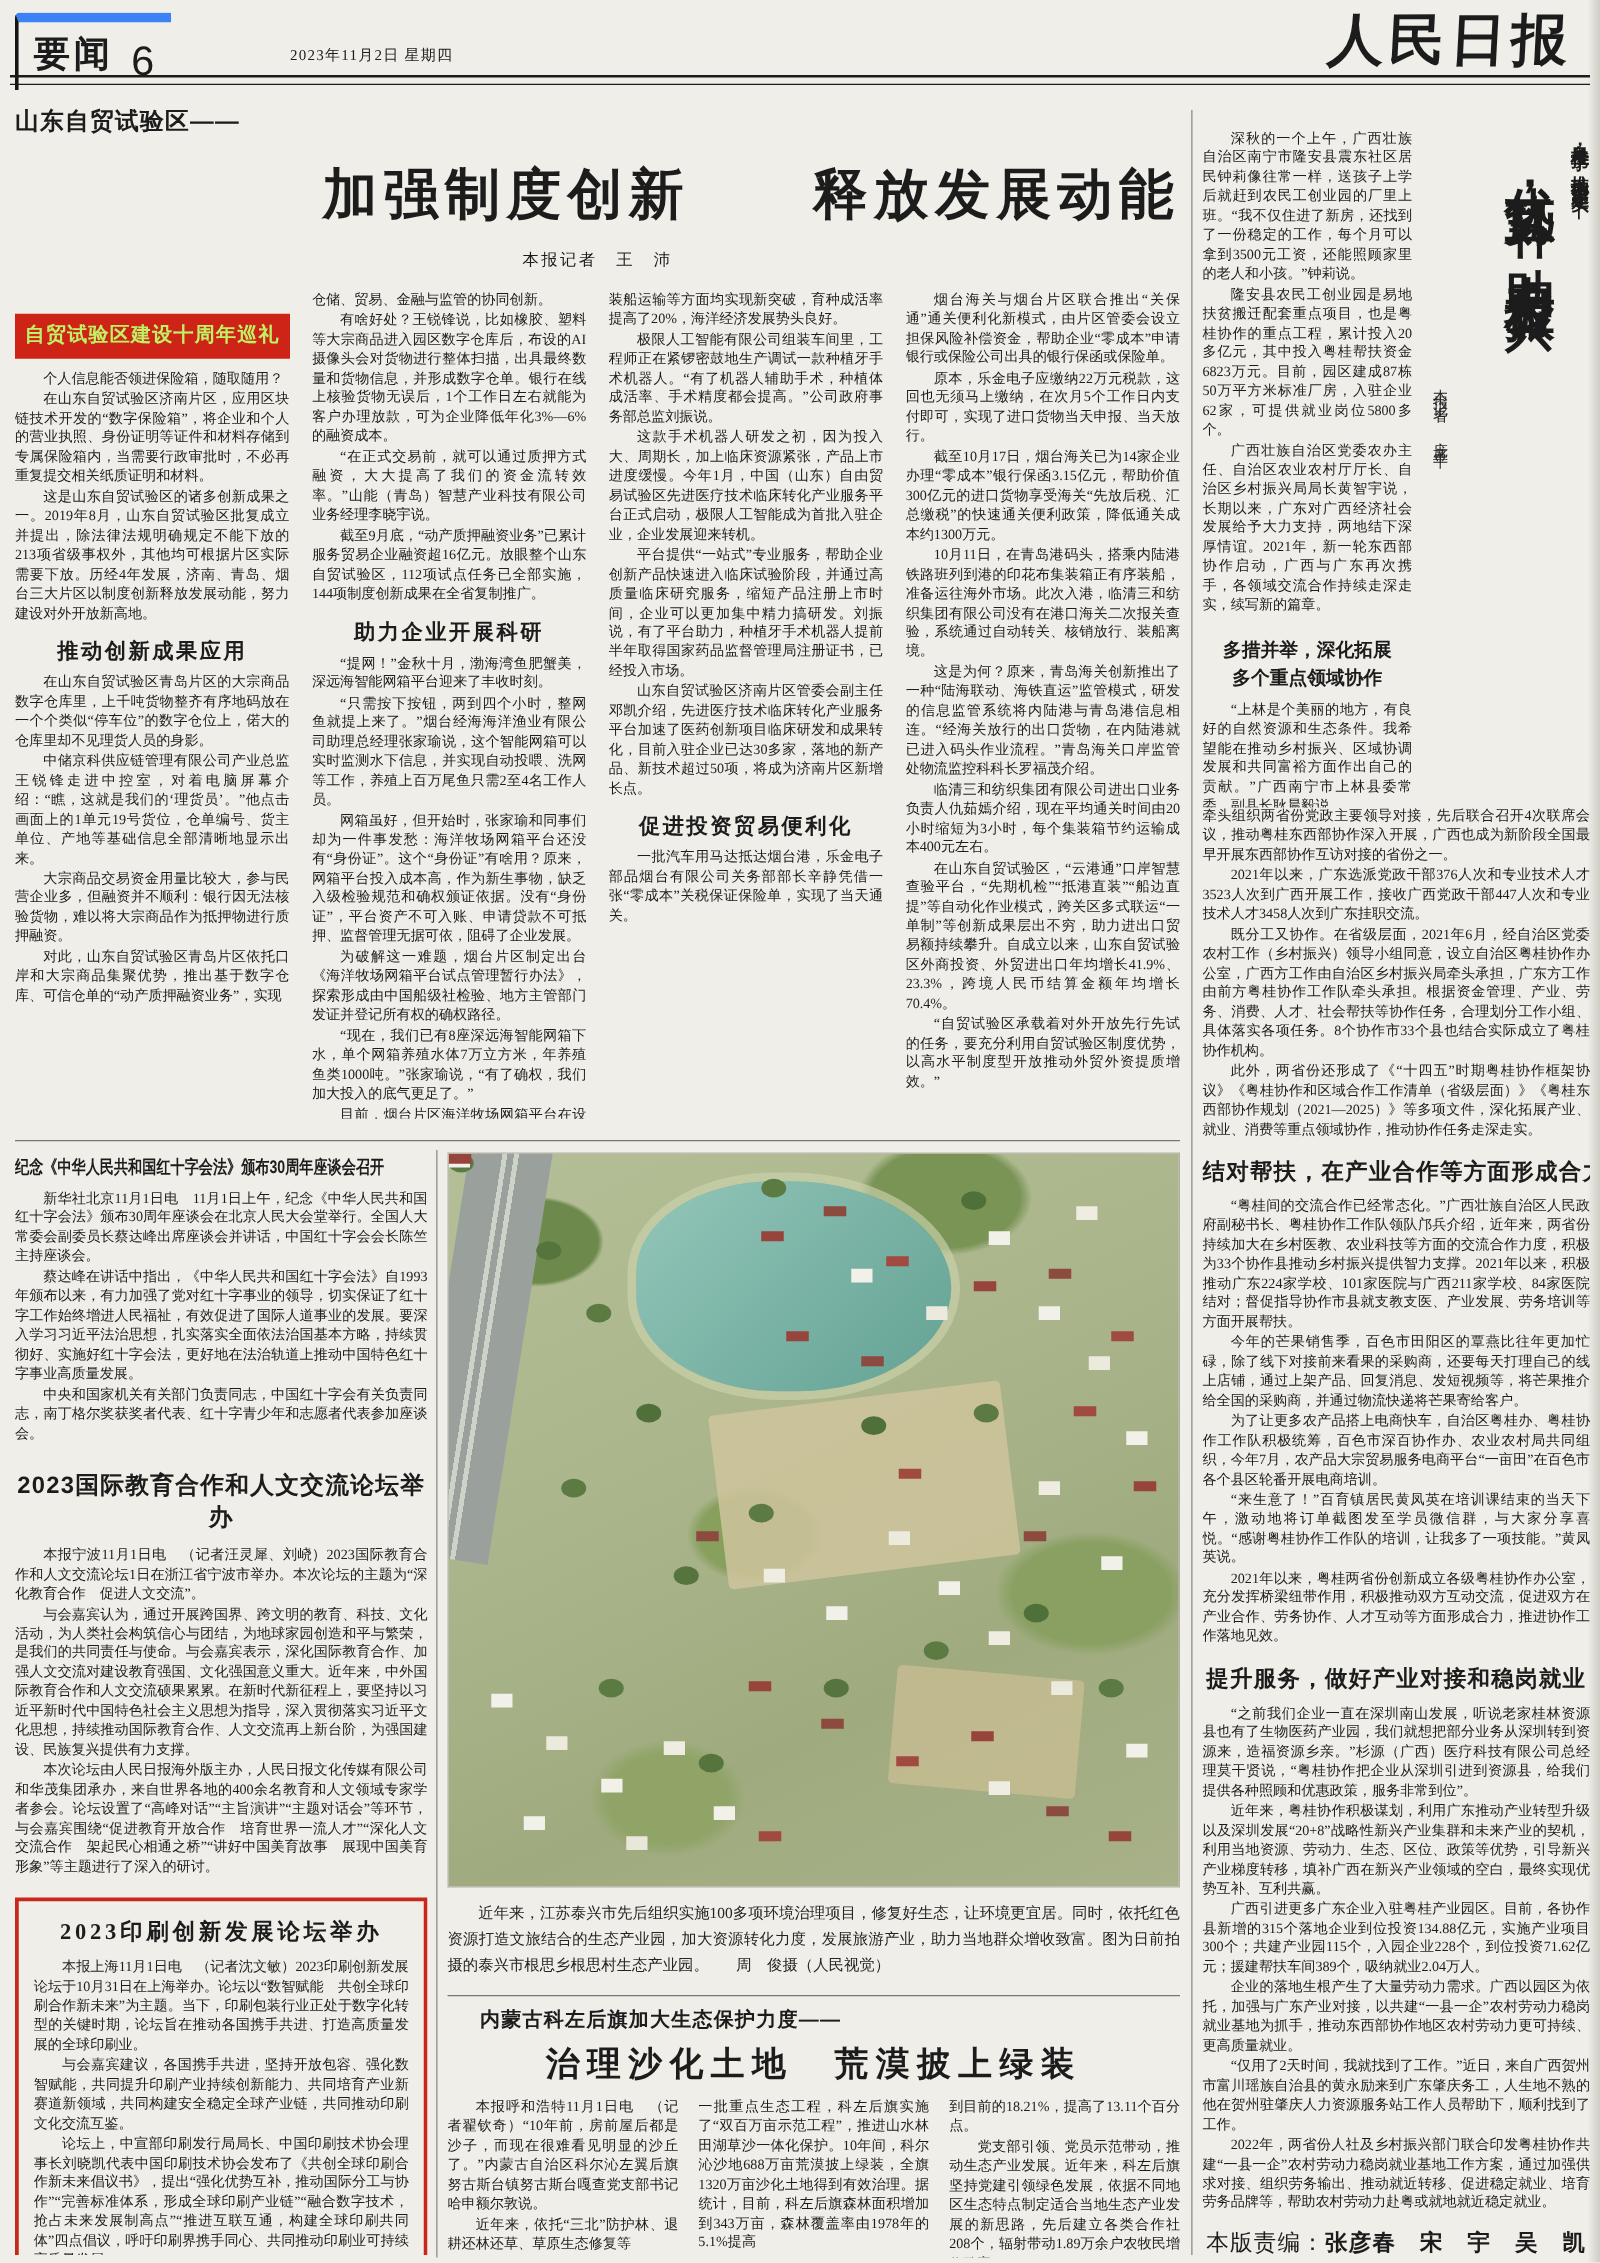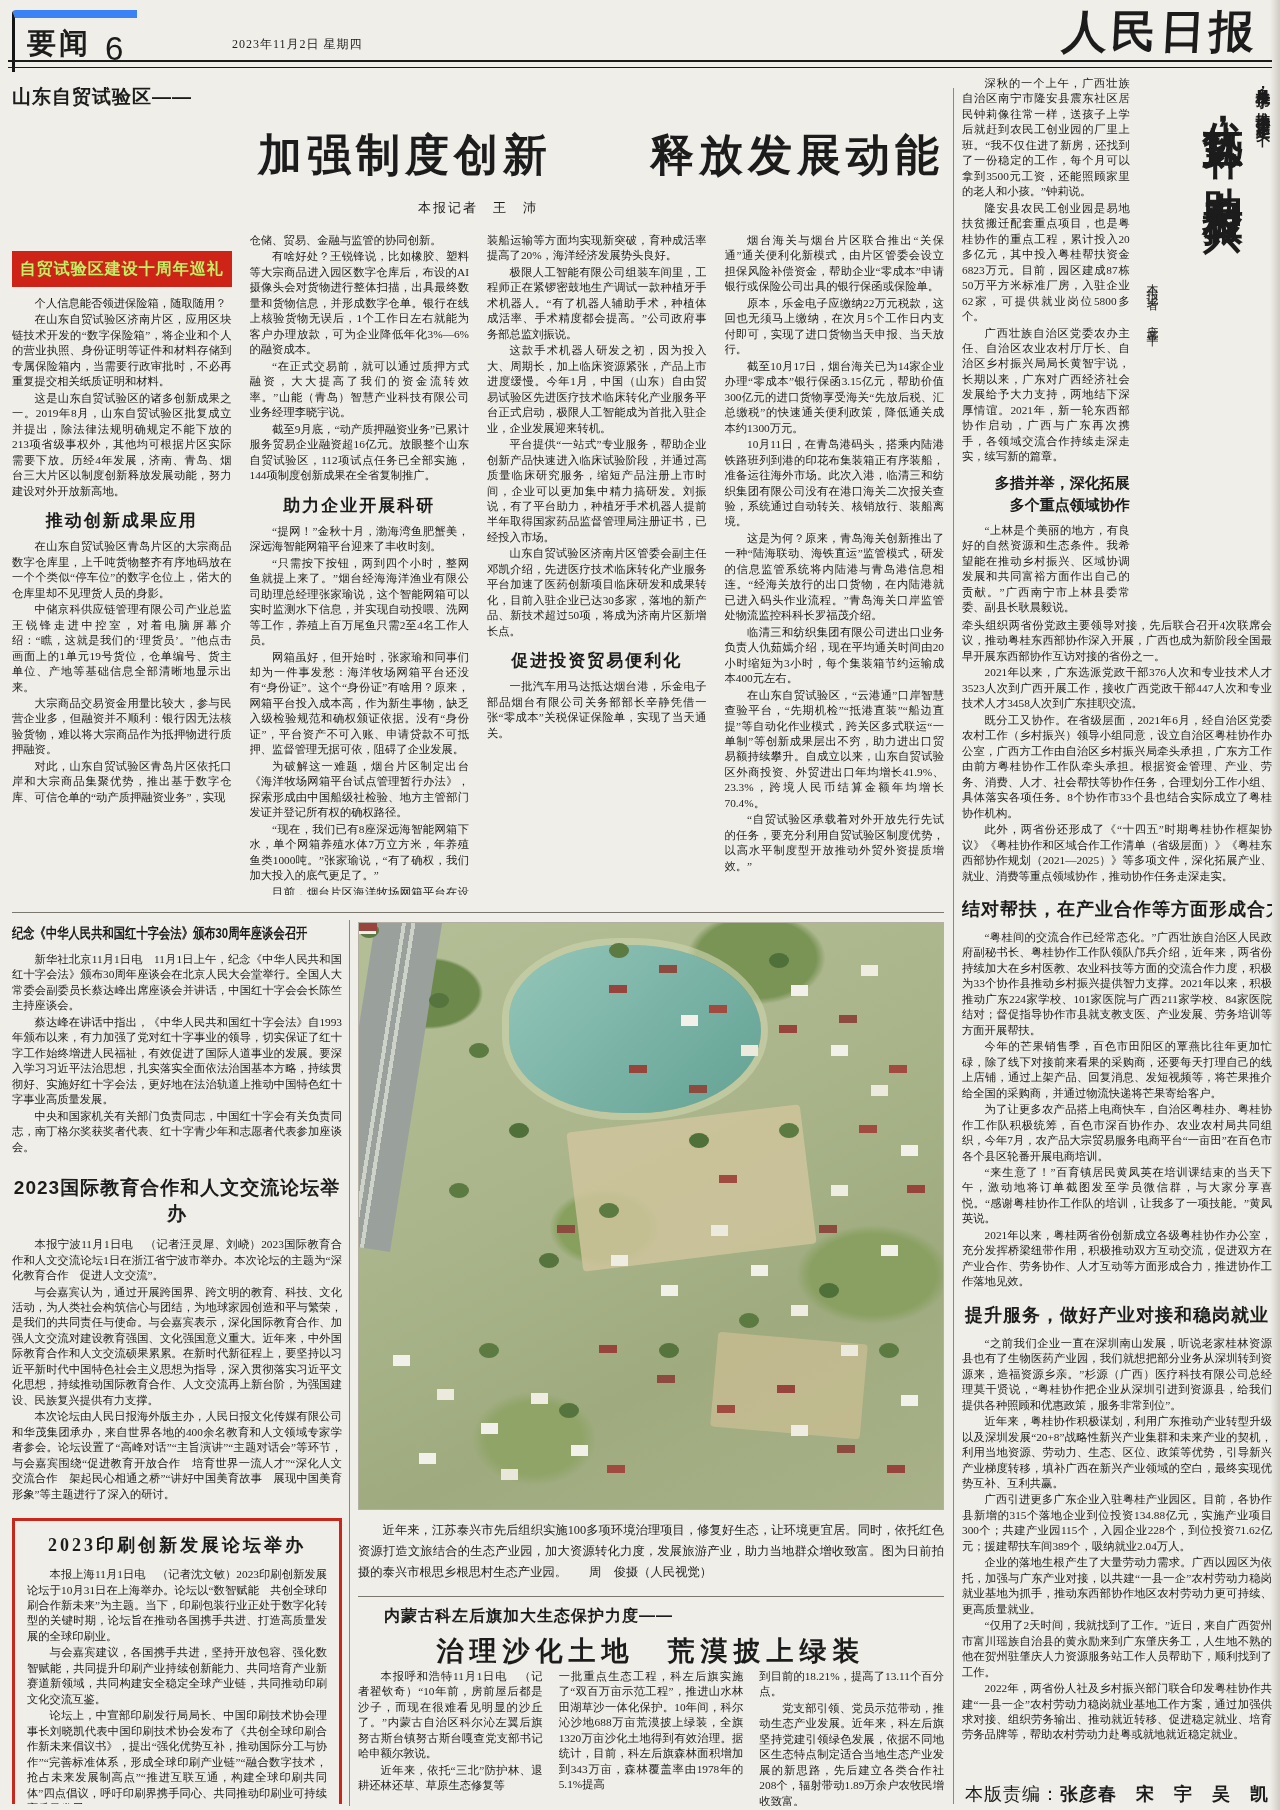--- a/index.html
+++ b/index.html
@@ -83,29 +83,29 @@
     box-shadow:70px 70px 0 #55743e,110px 120px 0 #5c7b43,150px 200px 0 #50703a,90px 260px 0 #5c7b43,
     180px 330px 0 #55743e,240px 280px 0 #5c7b43,330px 210px 0 #50703a,420px 200px 0 #5c7b43,
     300px 420px 0 #55743e,380px 390px 0 #5c7b43,460px 360px 0 #50703a,520px 420px 0 #5c7b43,
     200px 480px 0 #55743e,120px 420px 0 #5c7b43,410px 30px 0 #50703a,250px 20px 0 #5c7b43;}
   .ph-caption{margin-top:10px;font-size:12.3px;line-height:1.7;text-align:justify;text-indent:2em;color:#242424;}
   .ph-credit{padding-left:22px;white-space:nowrap;}
   
   #eco-article{position:absolute;left:358px;top:1606px;width:586px;height:200px;overflow:hidden;}
   .eco-kicker{font-family:"Liberation Sans","DejaVu Sans",sans-serif;font-weight:bold;font-size:16px;
     padding-left:26px;letter-spacing:1px;}
-  .eco-headline{font-weight:bold;font-size:27px;text-align:center;letter-spacing:6px;margin:6px 0 0;}
+  .eco-headline{font-weight:bold;font-size:27px;text-align:center;letter-spacing:6px;margin:6px 0 10px;}
   .eco-cols{display:flex;gap:16px;overflow:hidden;}
   .eco-col{flex:1;overflow:hidden;}
   
-  #right-article{position:absolute;left:962px;top:76px;width:310px;height:1684px;overflow:hidden;}
+  #right-article{position:absolute;left:962px;top:104px;width:310px;height:1684px;overflow:hidden;}
   .ra-zoneA{display:flex;height:542px;gap:5px;overflow:hidden;}
   .ra-narrow{width:170px;overflow:hidden;}
   .ra-head1{font-family:"Liberation Sans","DejaVu Sans",sans-serif;font-weight:bold;font-size:15px;
-    text-align:right;text-indent:0;margin:7px 0 6px;line-height:1.5;}
+    text-align:center;text-indent:0;margin:17px 0 6px;line-height:1.5;}
   .ra-byline{width:26px;writing-mode:vertical-rl;font-size:12px;letter-spacing:5px;padding-top:198px;color:#222;}
   .ra-byline .nm{margin-top:14px;}
   .ra-headline{width:80px;writing-mode:vertical-rl;font-family:"Liberation Sans","DejaVu Sans",sans-serif;
     font-weight:900;font-size:40px;line-height:1.05;letter-spacing:5px;padding-top:14px;}
   .ra-kicker{width:23px;writing-mode:vertical-rl;font-weight:bold;font-size:14.5px;letter-spacing:2px;
     font-family:"Liberation Sans","DejaVu Sans",sans-serif;}
   .ra-sechead{font-family:"Liberation Sans","DejaVu Sans",sans-serif;font-weight:bold;font-size:18px;
     text-align:center;letter-spacing:1px;margin:13px 0 9px;white-space:nowrap;}
   #page-footer{position:absolute;left:962px;top:1778px;width:310px;text-align:center;font-size:18px;
     background:#f0eee8;padding:4px 0;letter-spacing:1px;}

